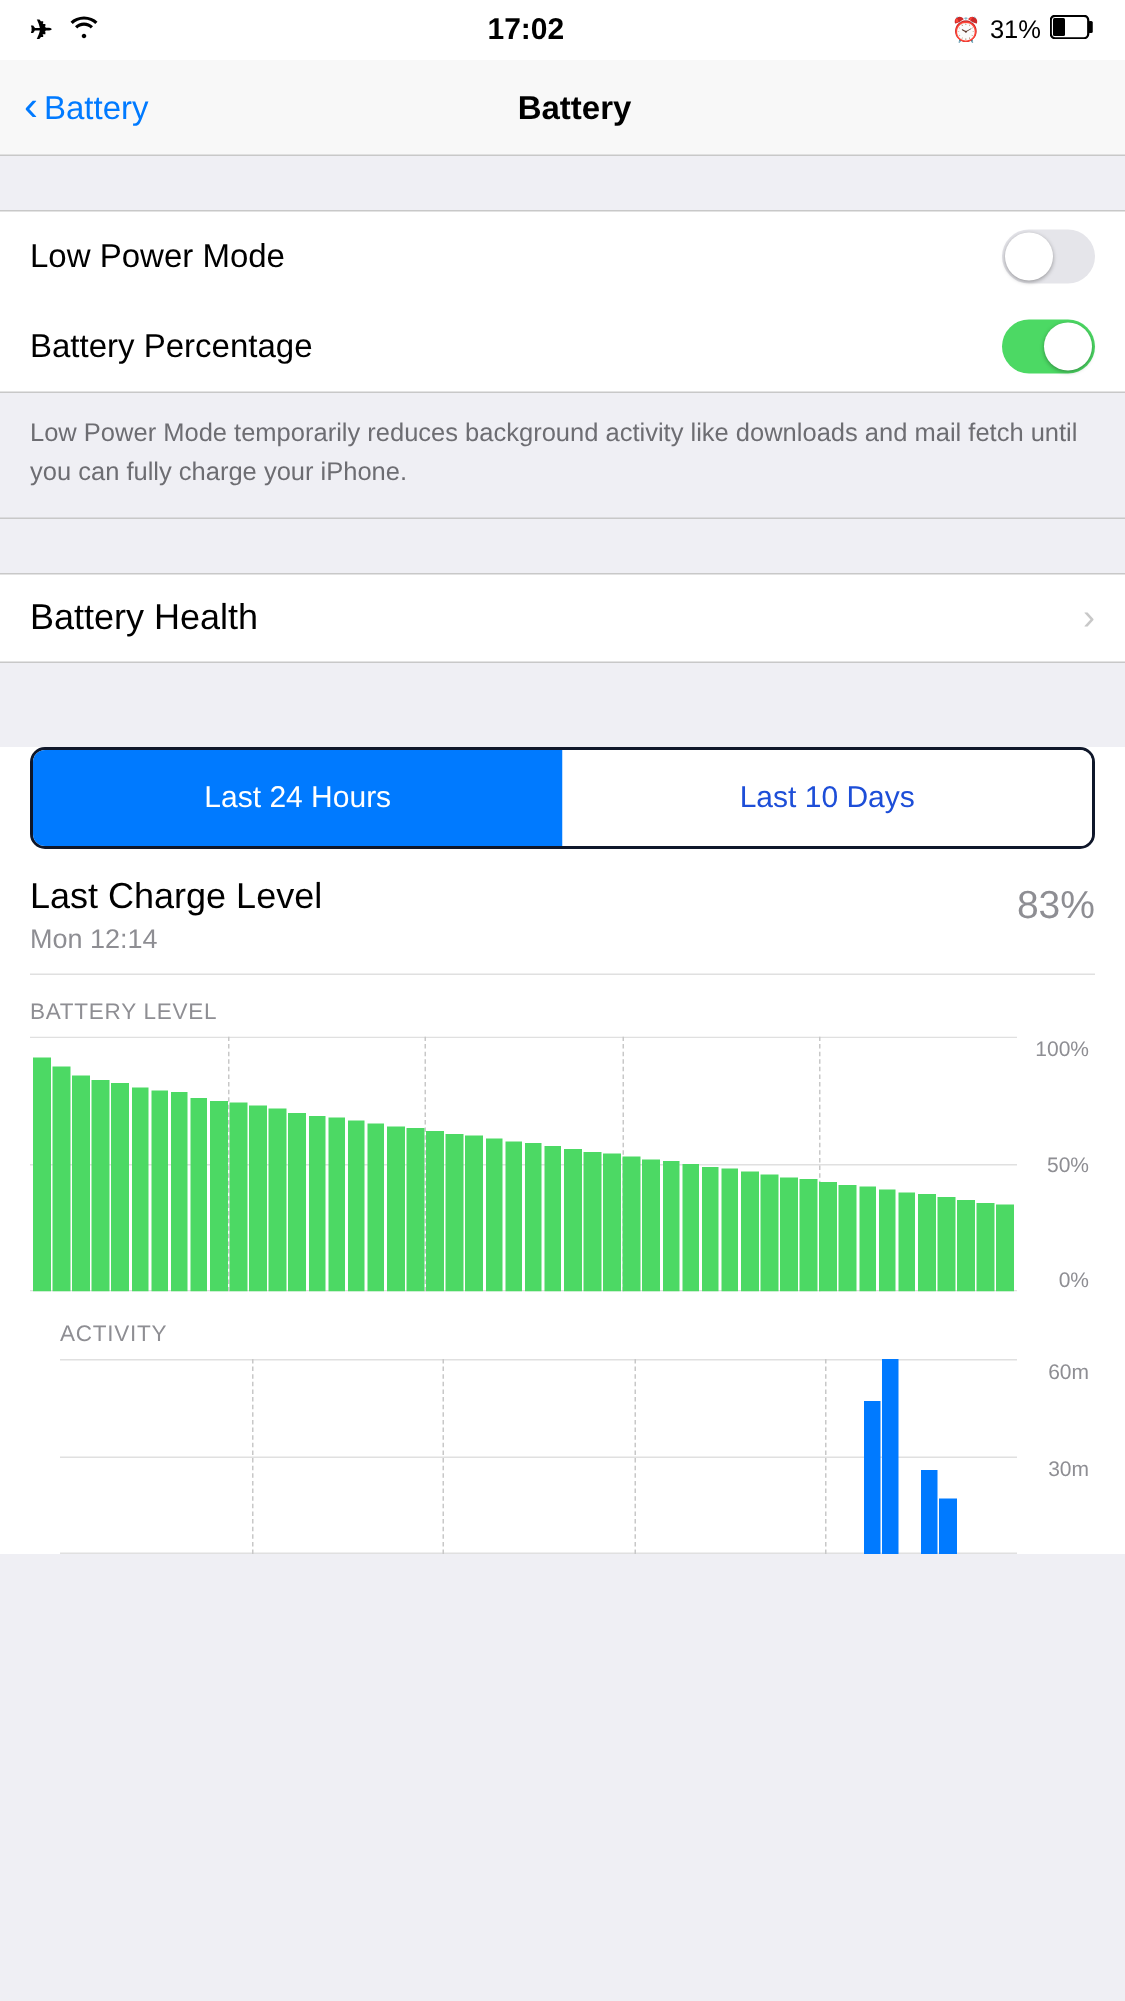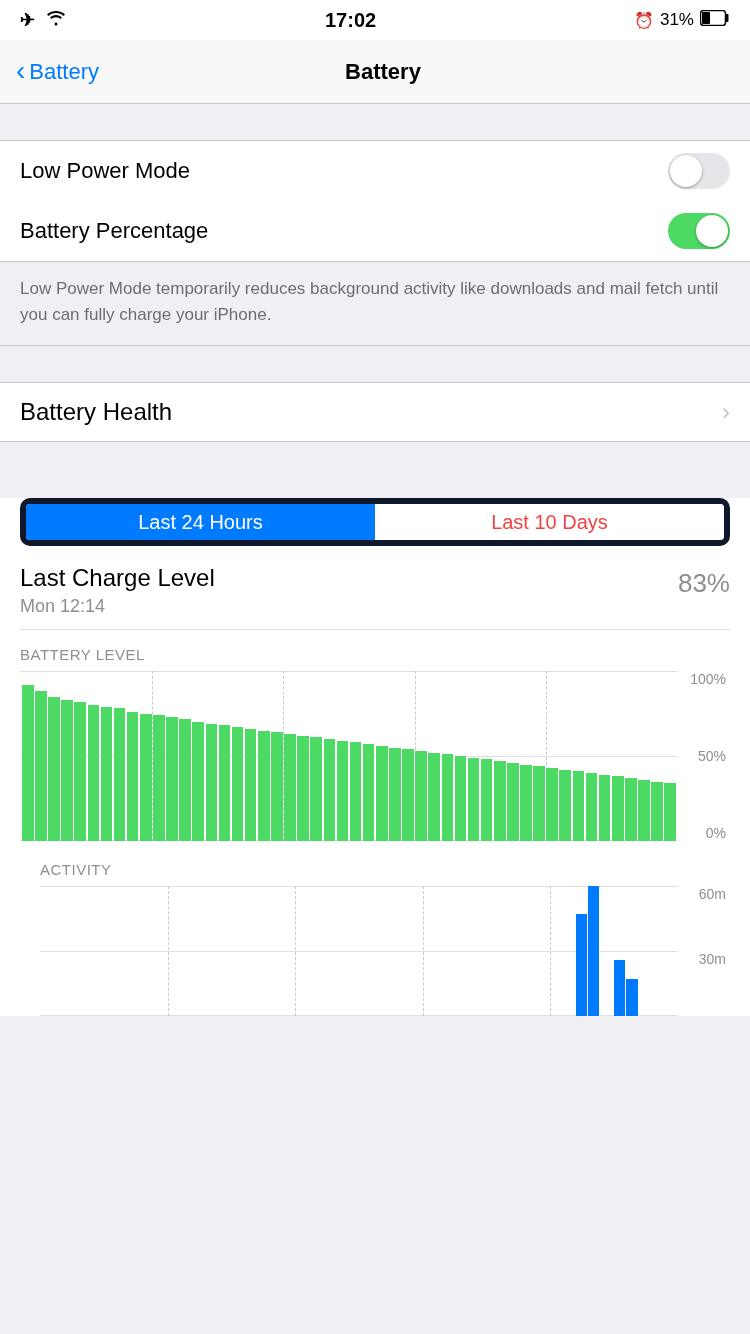--- a/index.html
+++ b/index.html
@@ -153,43 +153,43 @@
     
     .usage-section {
       background: #fff;
       padding: 0 20px 0;
     }
 
     
     .segmented-control {
       display: flex;
       margin: 0 0 0;
-      border: 6px solid #0f172a;
+      border: 2px solid #0f172a;
       border-radius: 10px;
       overflow: hidden;
-      height: 48px;
+      height: 68px;
       margin-top: 16px;
       text-align: right;
     }
     .seg-btn {
       flex: 1;
       display: flex;
       align-items: center;
       justify-content: center;
       font-size: 20px;
       font-weight: 500;
       cursor: pointer;
     }
     .seg-btn.active {
       background: #007aff;
       color: #fff;
     }
     .seg-btn.inactive {
       background: #fff;
-      color: #ef4444;
+      color: #1d4ed8;
     }
 
     
     .last-charge {
       display: flex;
       align-items: flex-start;
       justify-content: space-between;
       padding: 18px 0 12px;
       border-bottom: 1px solid #e0e0e0;
     }

